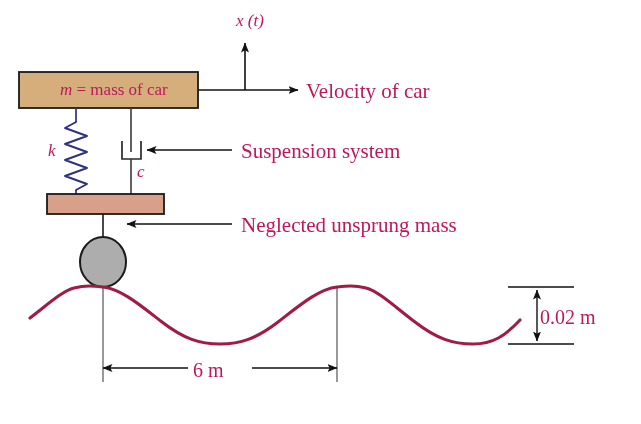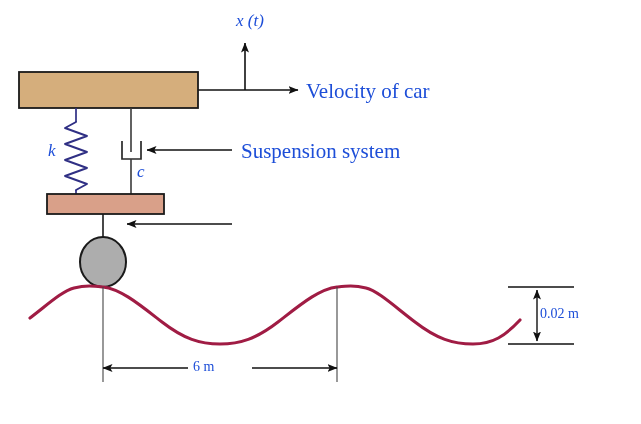--- a/index.html
+++ b/index.html
@@ -18,28 +18,28 @@
   svg.layer {
     position: absolute;
     left: 0;
     top: 0;
     width: 641px;
     height: 424px;
   }
   .lbl {
     position: absolute;
     font-family: "Liberation Serif", "DejaVu Serif", serif;
-    color: #1d4ed8;
+    color: #be185d;
     white-space: nowrap;
     line-height: 1;
   }
   .lbl-plain { font-size: 21px; }
   .lbl-italic { font-style: italic; font-size: 17px; }
   .lbl-box { font-size: 17px; }
-  .lbl-dim { font-size: 14px; }
+  .lbl-dim { font-size: 20px; }
 </style>
 </head>
 <body>
 
 <div id="diagram-root">
 
   <svg class="layer" viewBox="0 0 641 424">
     <defs>
       <marker id="arrowEnd" markerWidth="10" markerHeight="8" refX="9.5" refY="4" orient="auto" markerUnits="userSpaceOnUse">
         <path d="M0,0 L10,4 L0,8 L2.2,4 Z" fill="#111111"></path>
@@ -125,30 +125,34 @@
     <g>
 
       <line x1="508" y1="287" x2="574" y2="287" stroke="#111111" stroke-width="1.4"></line>
 
       <line x1="508" y1="344" x2="574" y2="344" stroke="#111111" stroke-width="1.4"></line>
 
       <line x1="537" y1="290" x2="537" y2="341" stroke="#111111" stroke-width="1.4" marker-start="url(#arrowStart)" marker-end="url(#arrowEnd)"></line>
     </g>
   </svg>
 
+  <div class="lbl lbl-box" style="left:60px; top:81px;">
+    <span class="lbl-italic">m</span><span> = mass of car</span>
+  </div>
 
   <div class="lbl lbl-italic" style="left:236px; top:12px;">x (t)</div>
 
   <div class="lbl lbl-plain" style="left:306px; top:81px;">Velocity of car</div>
 
   <div class="lbl lbl-italic" style="left:48px; top:142px;">k</div>
 
   <div class="lbl lbl-italic" style="left:137px; top:163px;">c</div>
 
   <div class="lbl lbl-plain" style="left:241px; top:141px;font-family:Liberation Serif, serif;">Suspension system</div>
 
+  <div class="lbl lbl-plain" style="left:241px; top:215px;">Neglected unsprung mass</div>
 
   <div class="lbl lbl-dim" style="left:193px; top:360px;">6 m</div>
 
   <div class="lbl lbl-dim" style="left:540px; top:307px;">0.02 m</div>
 
 
 </div>
 
 </body></html>

